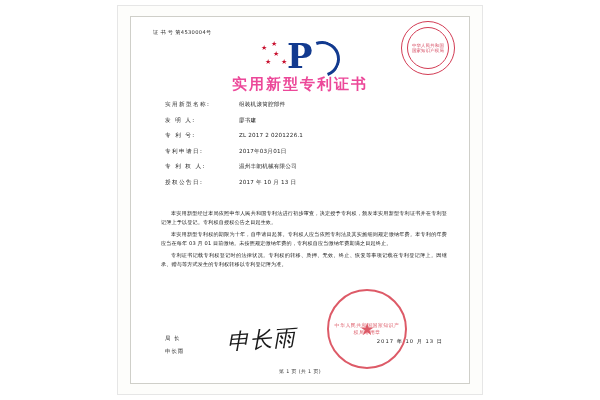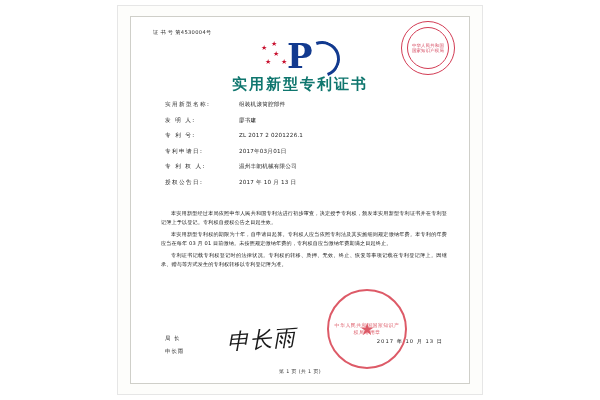--- a/index.html
+++ b/index.html
@@ -123,21 +123,21 @@
   .s4 { left: 24px; top: 20px; font-size: 6px; }
   .s5 { left: 8px;  top: 20px; font-size: 6px; }
 
   .title {
     position: absolute;
     left: 0; right: 0;
     top: 58px;
     text-align: center;
     font-size: 15px;
     letter-spacing: 2px;
-    color: #0f766e;
+    color: #ec4899;
     font-family: "DejaVu Sans", sans-serif;
     font-weight: 700;
   }
 
   .fields {
     position: absolute;
     left: 34px;
     top: 84px;
     right: 24px;
   }

